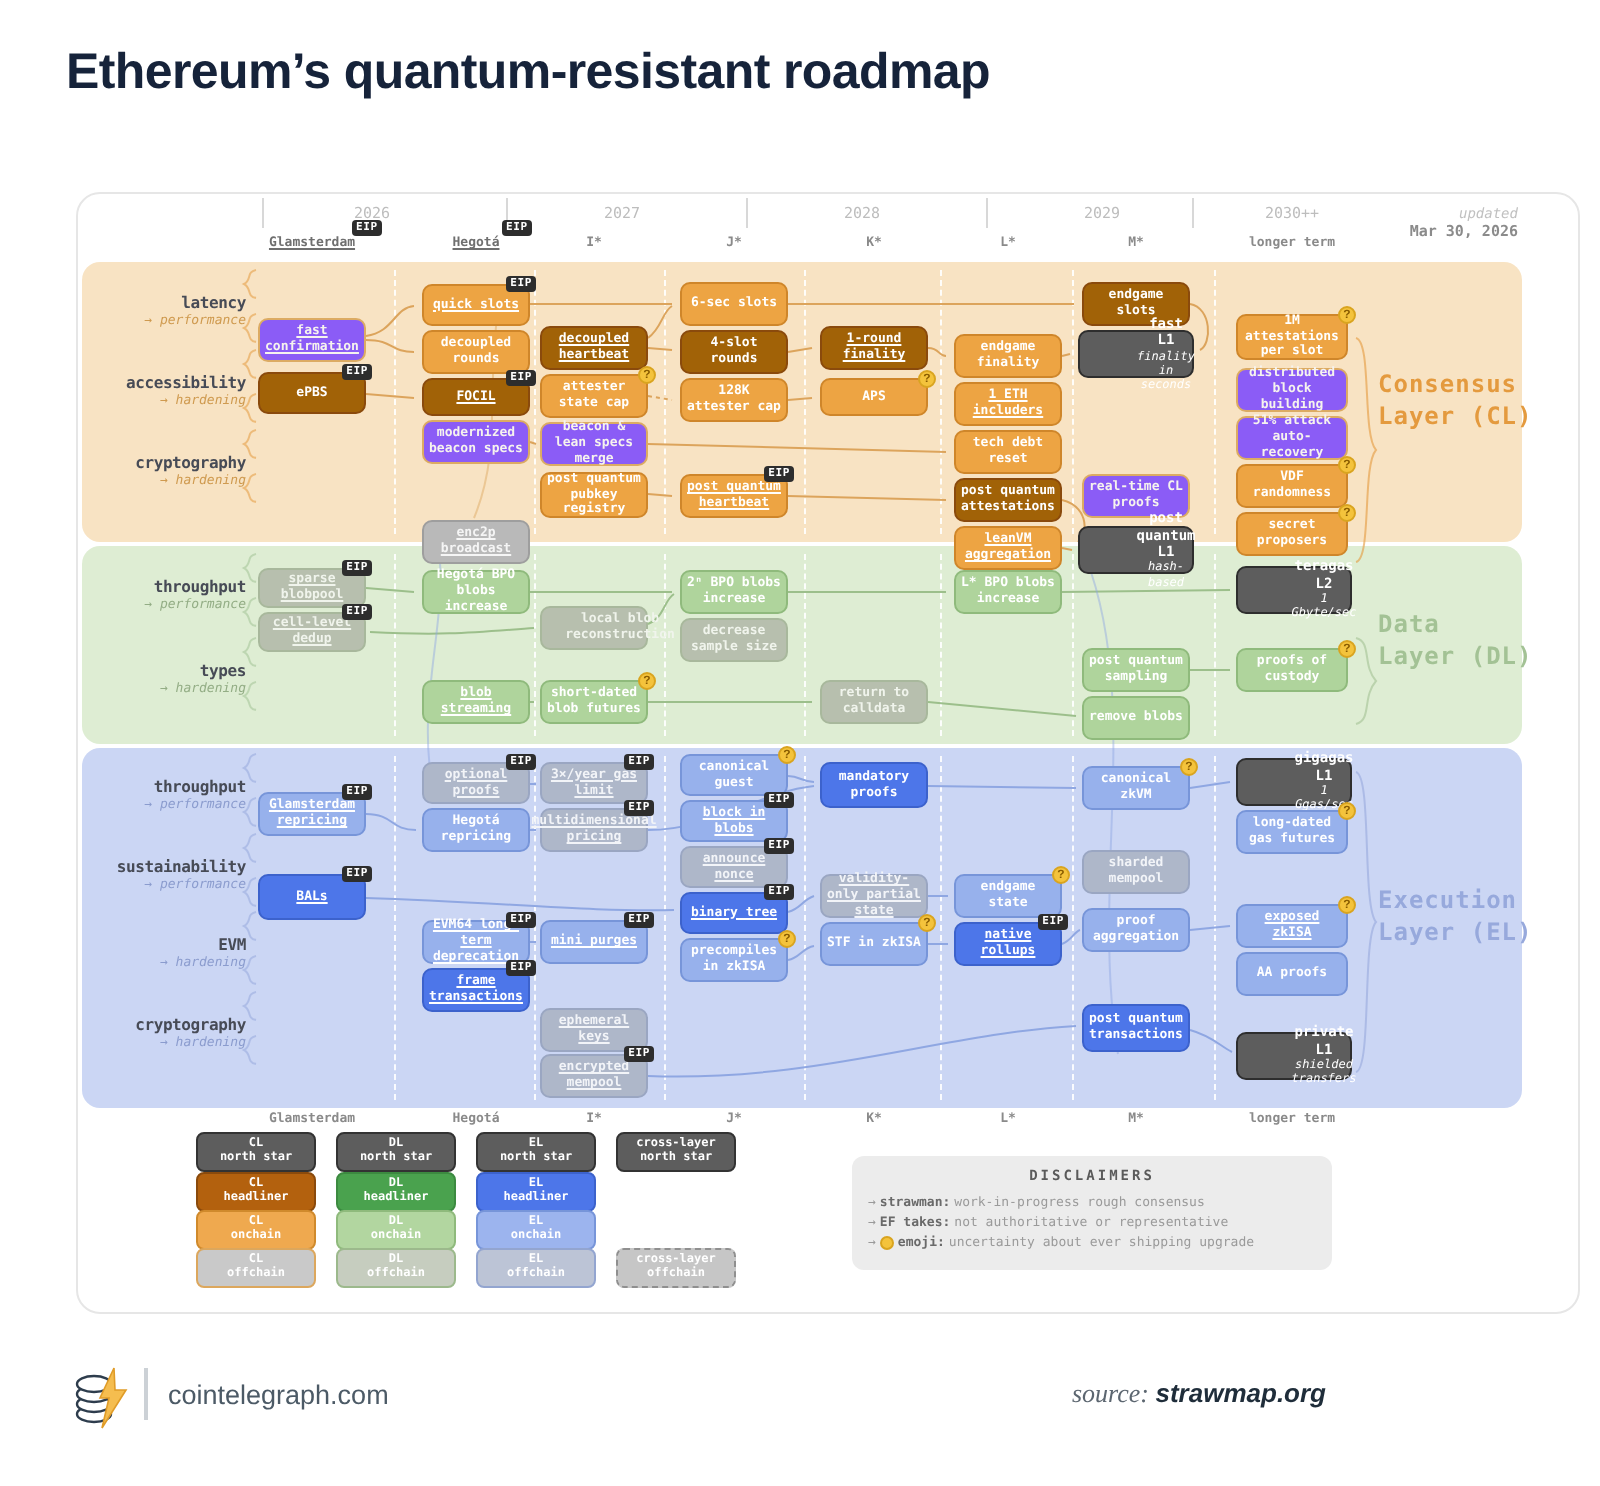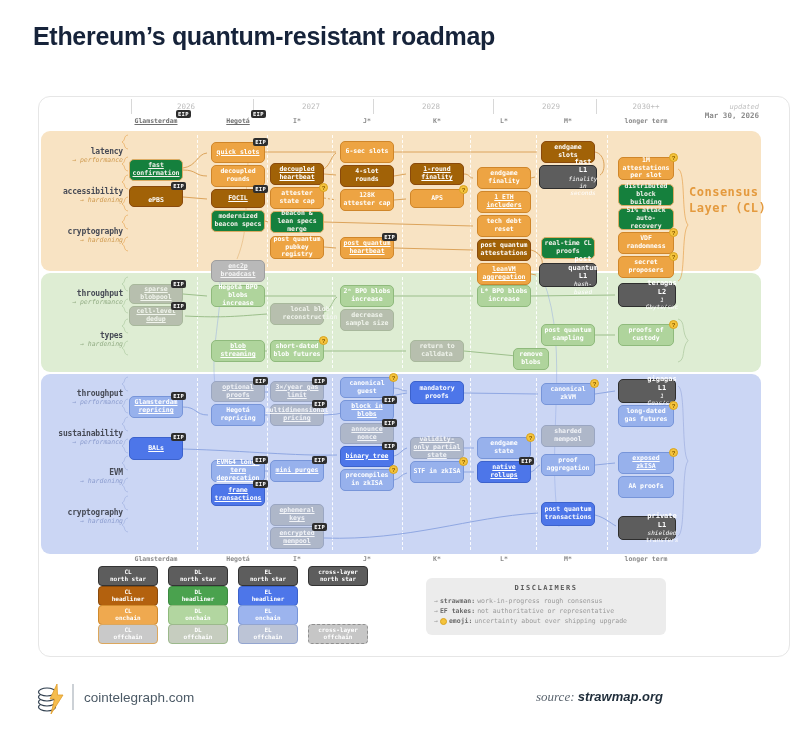--- a/index.html
+++ b/index.html
@@ -36,21 +36,21 @@
        letter-spacing:.5px;line-height:1.3;white-space:pre-line;z-index:2;}
   
   .node{position:absolute;border-radius:5px;display:flex;flex-direction:column;align-items:center;
        justify-content:center;text-align:center;font-weight:600;font-size:6.5px;line-height:1.2;
        color:#fff;padding:1px 2px;box-sizing:border-box;z-index:3;}
   .node .t{display:block;}
   .node.u .t{text-decoration:underline;}
   .node .sub{font-style:italic;font-weight:400;font-size:6px;}
   .cl.on{background:#eda443;border:1px solid #cf862a;}
   .cl.head{background:#a16207;border:1px solid #8a4a0c;}
-  .cl.off{background:#15803d;border:1px solid #dcab63;color:#f6f3ee;}
+  .cl.off{background:#8b5cf6;border:1px solid #dcab63;color:#f6f3ee;}
   .dl.on{background:#afd49c;border:1px solid #8fba7c;}
   .dl.off{background:#b7bfae;border:1px solid #a8b89c;color:#f0f4ec;}
   .el.on{background:#97b1ec;border:1px solid #7795d9;}
   .el.head{background:#4d76e9;border:1px solid #3c62cc;}
   .el.off{background:#aeb7c9;border:1px solid #9aa6c2;color:#f2f4f8;}
   .node.offx{background:#b9b9b9;border:1px solid #9e9e9e;color:#f5f5f5;}
   .node.ns{background:#5d5d5d;border:1.5px solid #2e2e2e;color:#fff;padding-left:32px;}
   .node.ns .t{font-weight:bold;font-size:7px;}
   .eip{position:absolute;top:-5px;right:-4px;background:#2d2d2d;color:#fff;
        font:bold 5.5px "DejaVu Sans Mono",monospace;padding:1px 2px;border-radius:2px;letter-spacing:.3px;}
@@ -257,21 +257,21 @@
       <div class="rmain">accessibility</div>
       <div class="rsub" style="color: rgb(207, 154, 79);">→ hardening</div>
     </div>
     <div class="rowlab" style="top: 130px;">
       <div class="rmain">cryptography</div>
       <div class="rsub" style="color: rgb(207, 154, 79);">→ hardening</div>
     </div>
     <div class="node cl off u" style="left: 90px; top: 62px; width: 54px; height: 22px;">
       <span class="t">fast confirmation</span>
     </div>
-    <div class="node cl head" style="left: 90px; top: 89px; width: 54px; height: 21px; justify-content: flex-end;">
+    <div class="node cl head" style="left: 90px; top: 89px; width: 54px; height: 21px;">
       <span class="t">ePBS</span>
       <span class="eip">EIP</span>
     </div>
     <div class="node cl on u" style="left: 172px; top: 45px; width: 54px; height: 21px;">
       <span class="t">quick slots</span>
       <span class="eip">EIP</span>
     </div>
     <div class="node cl on" style="left: 172px; top: 68px; width: 54px; height: 22px;">
       <span class="t">decoupled rounds</span>
     </div>
@@ -367,20 +367,22 @@
     </div>
     <div class="band" style="top: 176px; height: 99px; background: rgb(222, 237, 211);">
       <div class="vsep" style="left: 156px; top: 4px; height: 91px;"></div>
       <div class="vsep" style="left: 226px; top: 4px; height: 91px;"></div>
       <div class="vsep" style="left: 291px; top: 4px; height: 91px;"></div>
       <div class="vsep" style="left: 361px; top: 4px; height: 91px;"></div>
       <div class="vsep" style="left: 429px; top: 4px; height: 91px;"></div>
       <div class="vsep" style="left: 495px; top: 4px; height: 91px;"></div>
       <div class="vsep" style="left: 566px; top: 4px; height: 91px;"></div>
     </div>
+    <div class="layerlab" style="top: 208px; color: rgb(163, 194, 149);">Data
+Layer (DL)</div>
     <div class="rowlab" style="top: 192px;">
       <div class="rmain">throughput</div>
       <div class="rsub" style="color: rgb(147, 173, 133);">→ performance</div>
     </div>
     <div class="rowlab" style="top: 234px;">
       <div class="rmain">types</div>
       <div class="rsub" style="color: rgb(147, 173, 133);">→ hardening</div>
     </div>
     <div class="node dl off u" style="left: 90px; top: 187px; width: 54px; height: 20px;">
       <span class="t">sparse blobpool</span>
@@ -411,40 +413,42 @@
     </div>
     <div class="node dl off" style="left: 371px; top: 243px; width: 54px; height: 22px;">
       <span class="t">return to calldata</span>
     </div>
     <div class="node dl on" style="left: 438px; top: 188px; width: 54px; height: 22px;">
       <span class="t">L* BPO blobs increase</span>
     </div>
     <div class="node dl on" style="left: 502px; top: 227px; width: 54px; height: 22px;">
       <span class="t">post quantum sampling</span>
     </div>
-    <div class="node dl on" style="left: 474px; top: 251px; width: 36px; height: 22px; justify-content: center;">
+    <div class="node dl on" style="left: 502px; top: 251px; width: 54px; height: 22px; justify-content: center;">
       <span class="t">remove blobs</span>
     </div>
     <div class="node dl ns" style="left: 579px; top: 186px; width: 58px; height: 24px;">
       <span class="t">teragas L2</span>
       <span class="sub">1 Gbyte/sec</span>
     </div>
     <div class="node dl on" style="left: 579px; top: 227px; width: 56px; height: 22px;">
       <span class="t">proofs of custody</span>
       <span class="qb">?</span>
     </div>
     <div class="band" style="top: 277px; height: 180px; background: rgb(203, 214, 244);">
       <div class="vsep" style="left: 156px; top: 4px; height: 172px;"></div>
       <div class="vsep" style="left: 226px; top: 4px; height: 172px;"></div>
       <div class="vsep" style="left: 291px; top: 4px; height: 172px;"></div>
       <div class="vsep" style="left: 361px; top: 4px; height: 172px;"></div>
       <div class="vsep" style="left: 429px; top: 4px; height: 172px;"></div>
       <div class="vsep" style="left: 495px; top: 4px; height: 172px;"></div>
       <div class="vsep" style="left: 566px; top: 4px; height: 172px;"></div>
     </div>
+    <div class="layerlab" style="top: 346px; color: rgb(151, 169, 220);">Execution
+Layer (EL)</div>
     <div class="rowlab" style="top: 292px;">
       <div class="rmain">throughput</div>
       <div class="rsub" style="color: rgb(139, 156, 206);">→ performance</div>
     </div>
     <div class="rowlab" style="top: 332px;">
       <div class="rmain">sustainability</div>
       <div class="rsub" style="color: rgb(139, 156, 206);">→ performance</div>
     </div>
     <div class="rowlab" style="top: 371px;">
       <div class="rmain">EVM</div>

